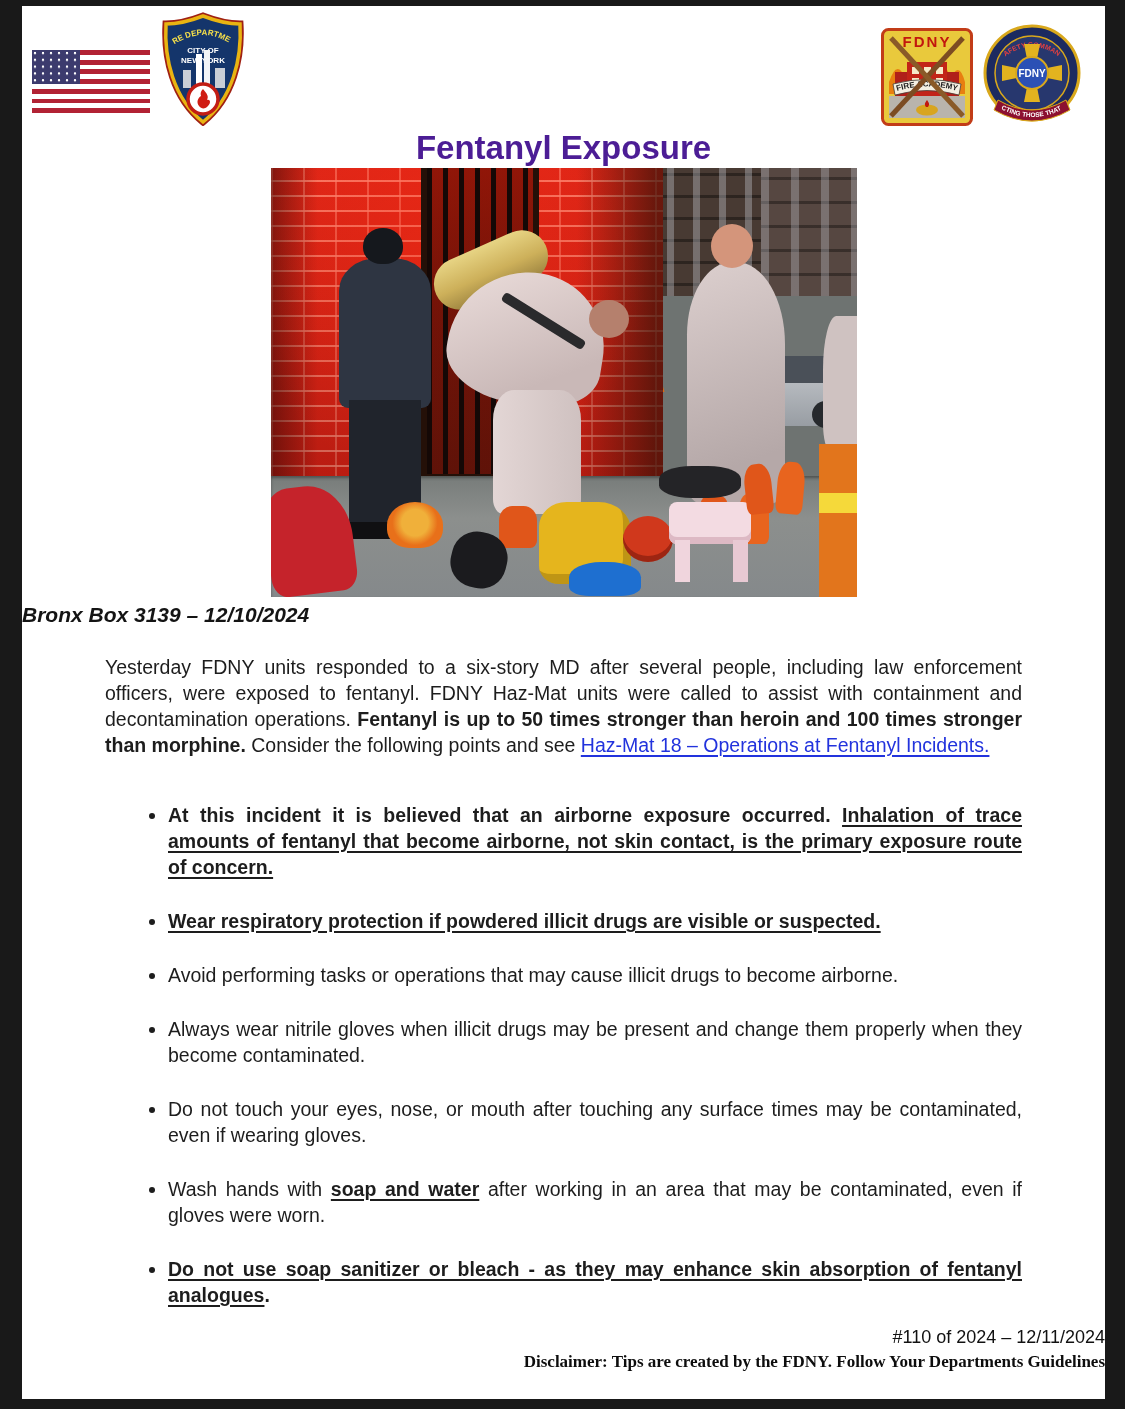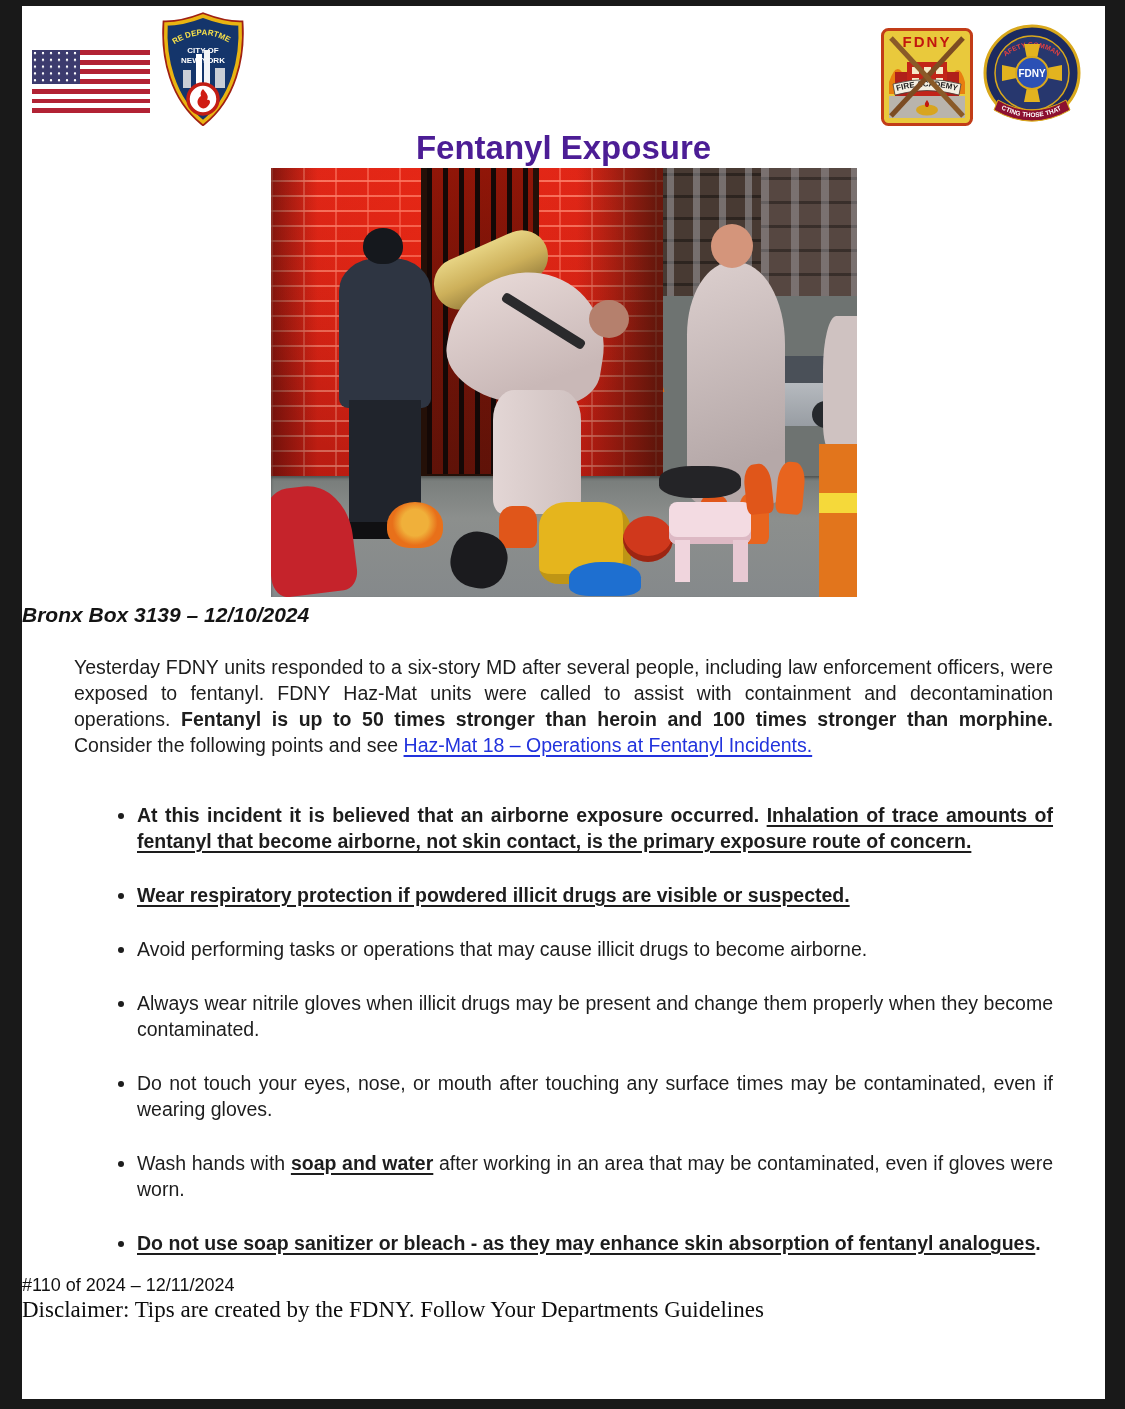--- a/index.html
+++ b/index.html
@@ -101,33 +101,33 @@
   .ph-g-blue { left:298px; top:394px; width:72px; height:34px; background:#1e6fd0; border-radius:45% 45% 28% 28%; }
   .ph-g-stool { left:398px; top:334px; width:82px; height:42px; background:#f3dbe2; border-radius:8px; box-shadow:inset 0 -7px 0 #ddb9c4; }
   .ph-g-stleg1 { left:404px; top:372px; width:15px; height:42px; background:#f0d5dd; }
   .ph-g-stleg2 { left:462px; top:372px; width:15px; height:42px; background:#e8c9d3; }
   .ph-g-boot1 { left:474px; top:296px; width:27px; height:50px; background:#e0561a; border-radius:40% 40% 18% 18%; transform:rotate(-6deg); }
   .ph-g-boot2 { left:506px; top:294px; width:27px; height:52px; background:#e8641e; border-radius:40% 40% 18% 18%; transform:rotate(5deg); }
 
   .caption { text-align:left; font-size:21px; font-weight:700; font-style:italic; color:#141414; line-height:26px; margin-top:5px; }
 
   
-  .content { padding:0 52px; }
+  .content { padding:0 83px; }
   .intro { margin-top:26px; font-size:19.5px; line-height:26px; color:#1d1d1d; text-align:justify; }
   .b { font-weight:700; }
   .bu { font-weight:700; text-decoration:underline; text-decoration-thickness:2px; text-underline-offset:3px; }
   .link { color:#2233dd; text-decoration:underline; text-decoration-thickness:2px; text-underline-offset:3px; cursor:pointer; }
   .bullets { margin-top:44px; padding-left:63px; list-style:disc; }
   .bullets li { font-size:19.5px; line-height:26px; color:#1d1d1d; text-align:justify; margin-bottom:28px; }
   .bullets li:last-child { margin-bottom:18px; }
 
   
-  .footer { margin-top:6px; text-align:left; }
+  .footer { margin-top:6px; text-align:right; }
   .issue { font-size:18px; line-height:22px; color:#111111; }
-  .disclaimer { font-family:"Liberation Serif", serif; font-weight:400; font-size:23px; line-height:27px; color:#0d0d0d; }
+  .disclaimer { font-family:"Liberation Serif", serif; font-weight:700; font-size:17px; line-height:27px; color:#0d0d0d; }
 
   svg text { font-family:"Liberation Sans", sans-serif; }
 </style>
 </head>
 <body>
 
 <div class="page">
 
   <div class="header">
     <div class="flag">

